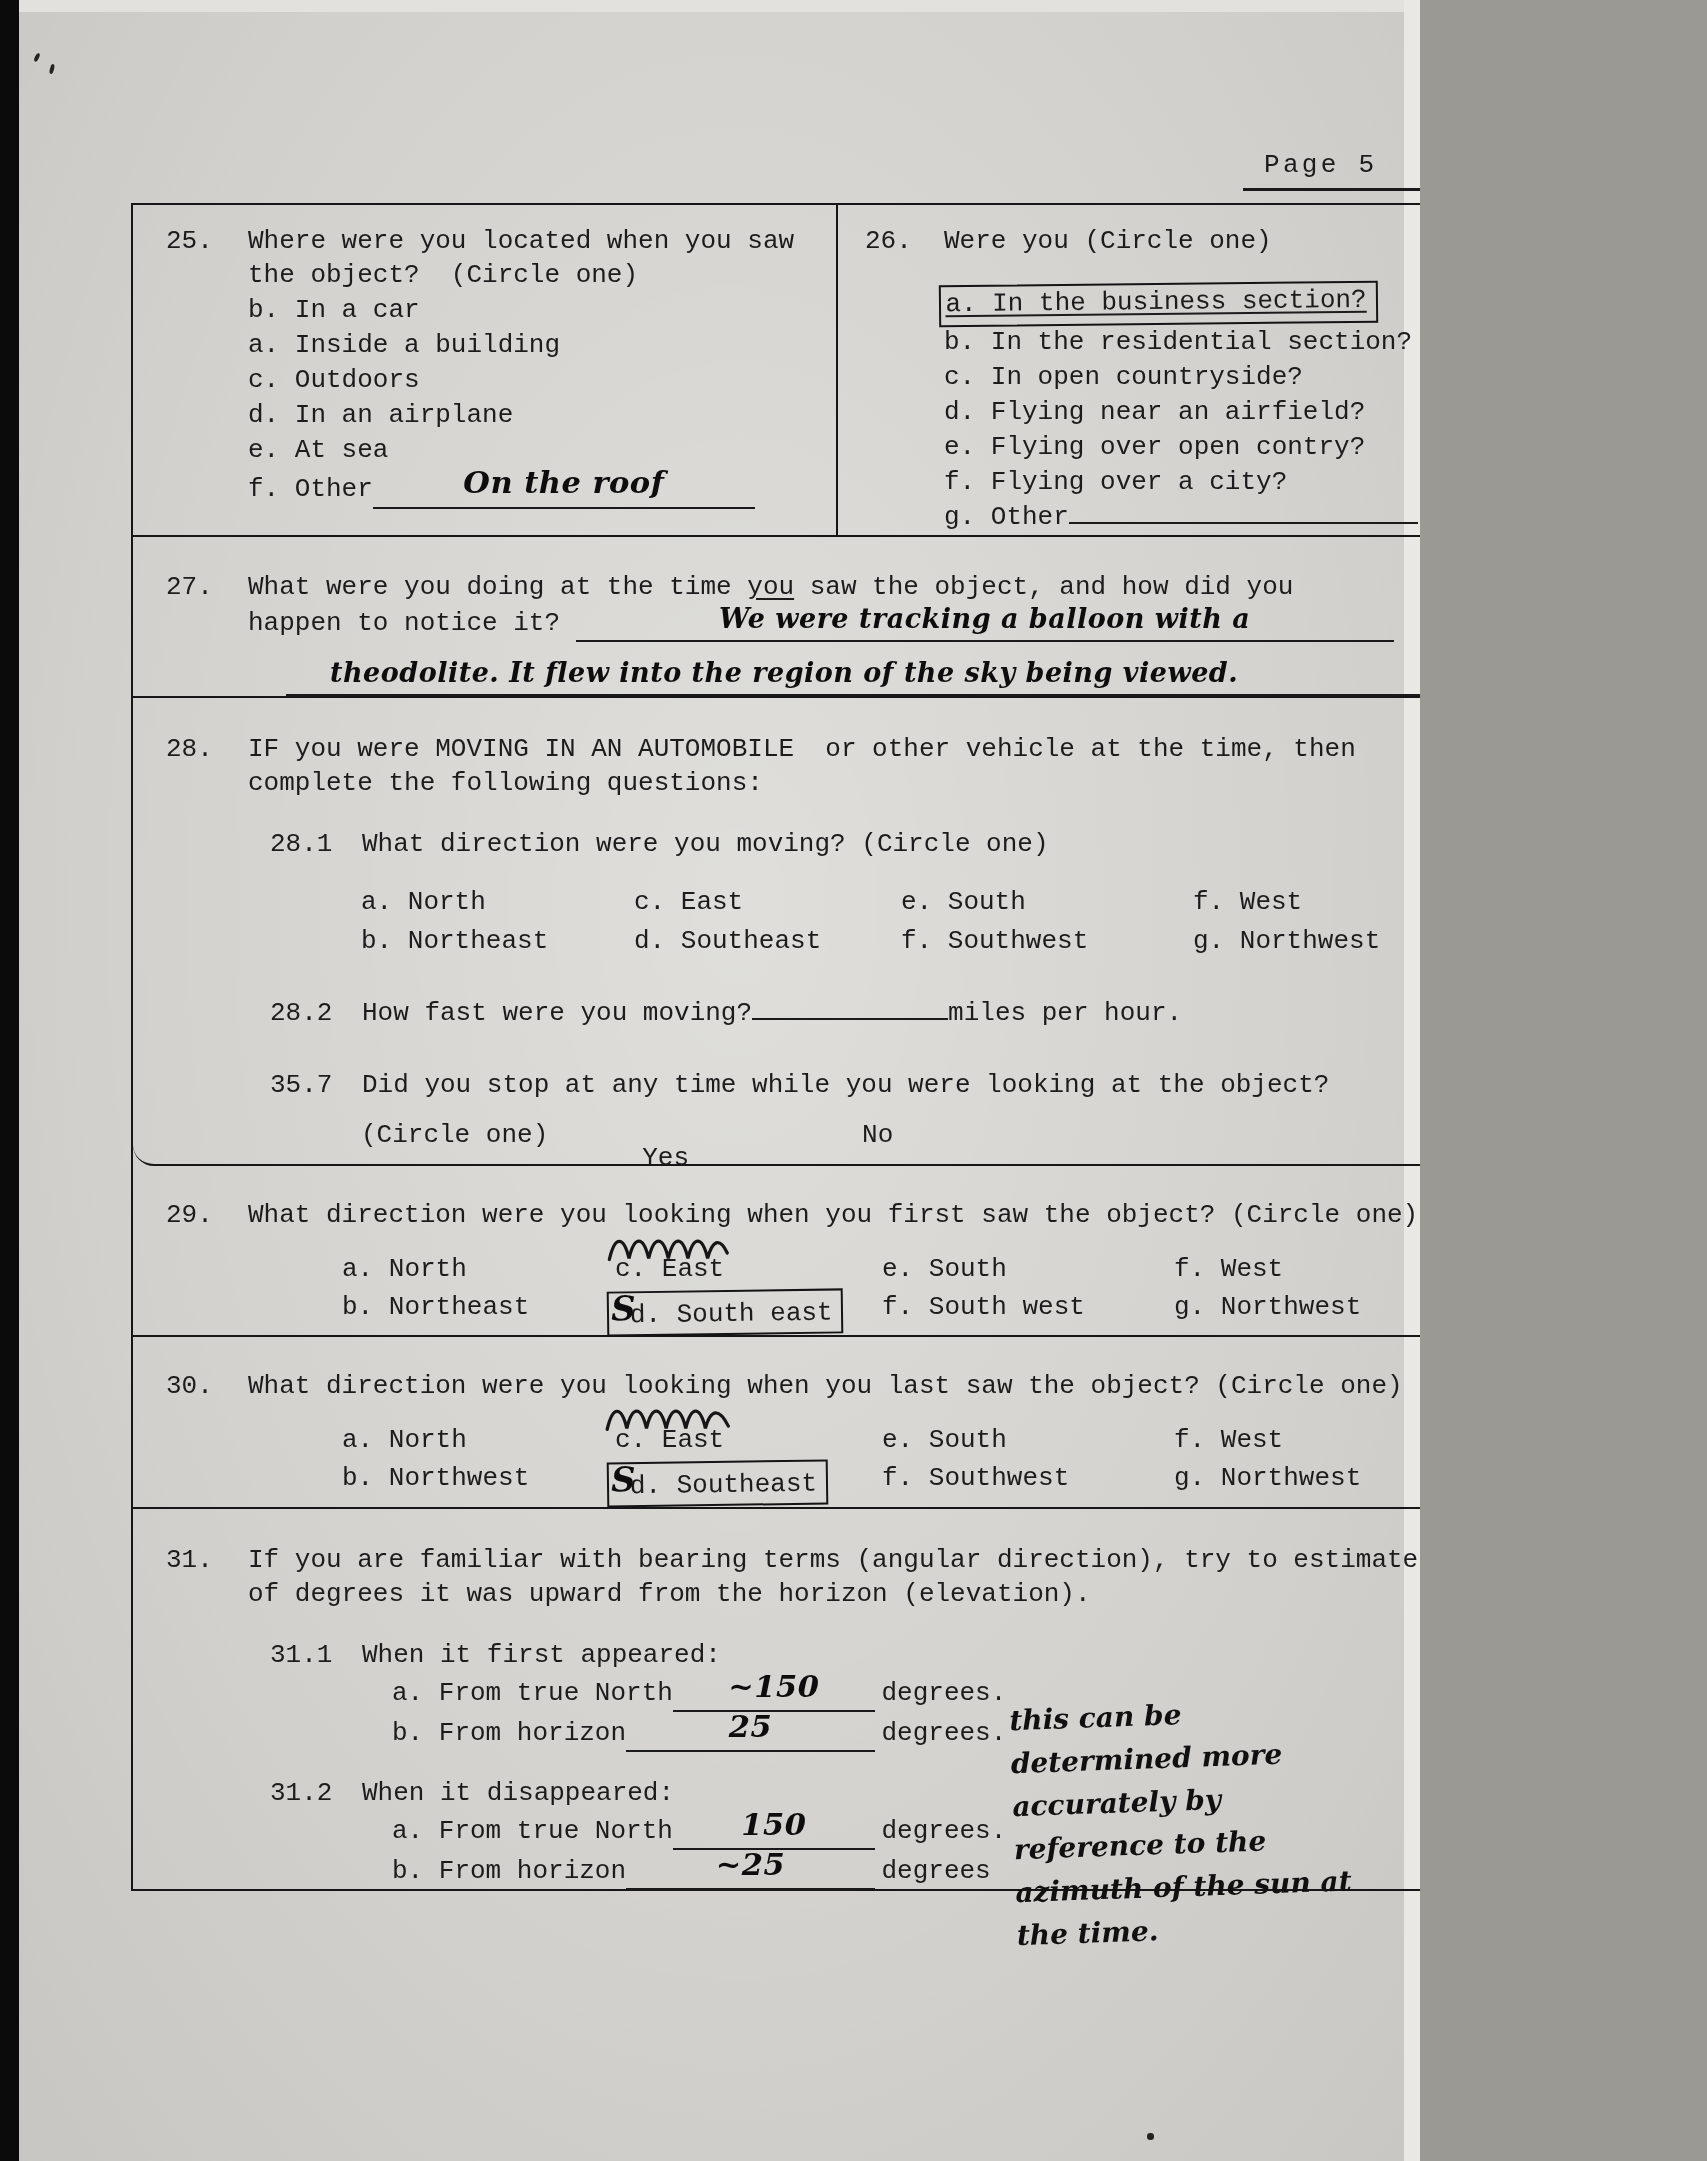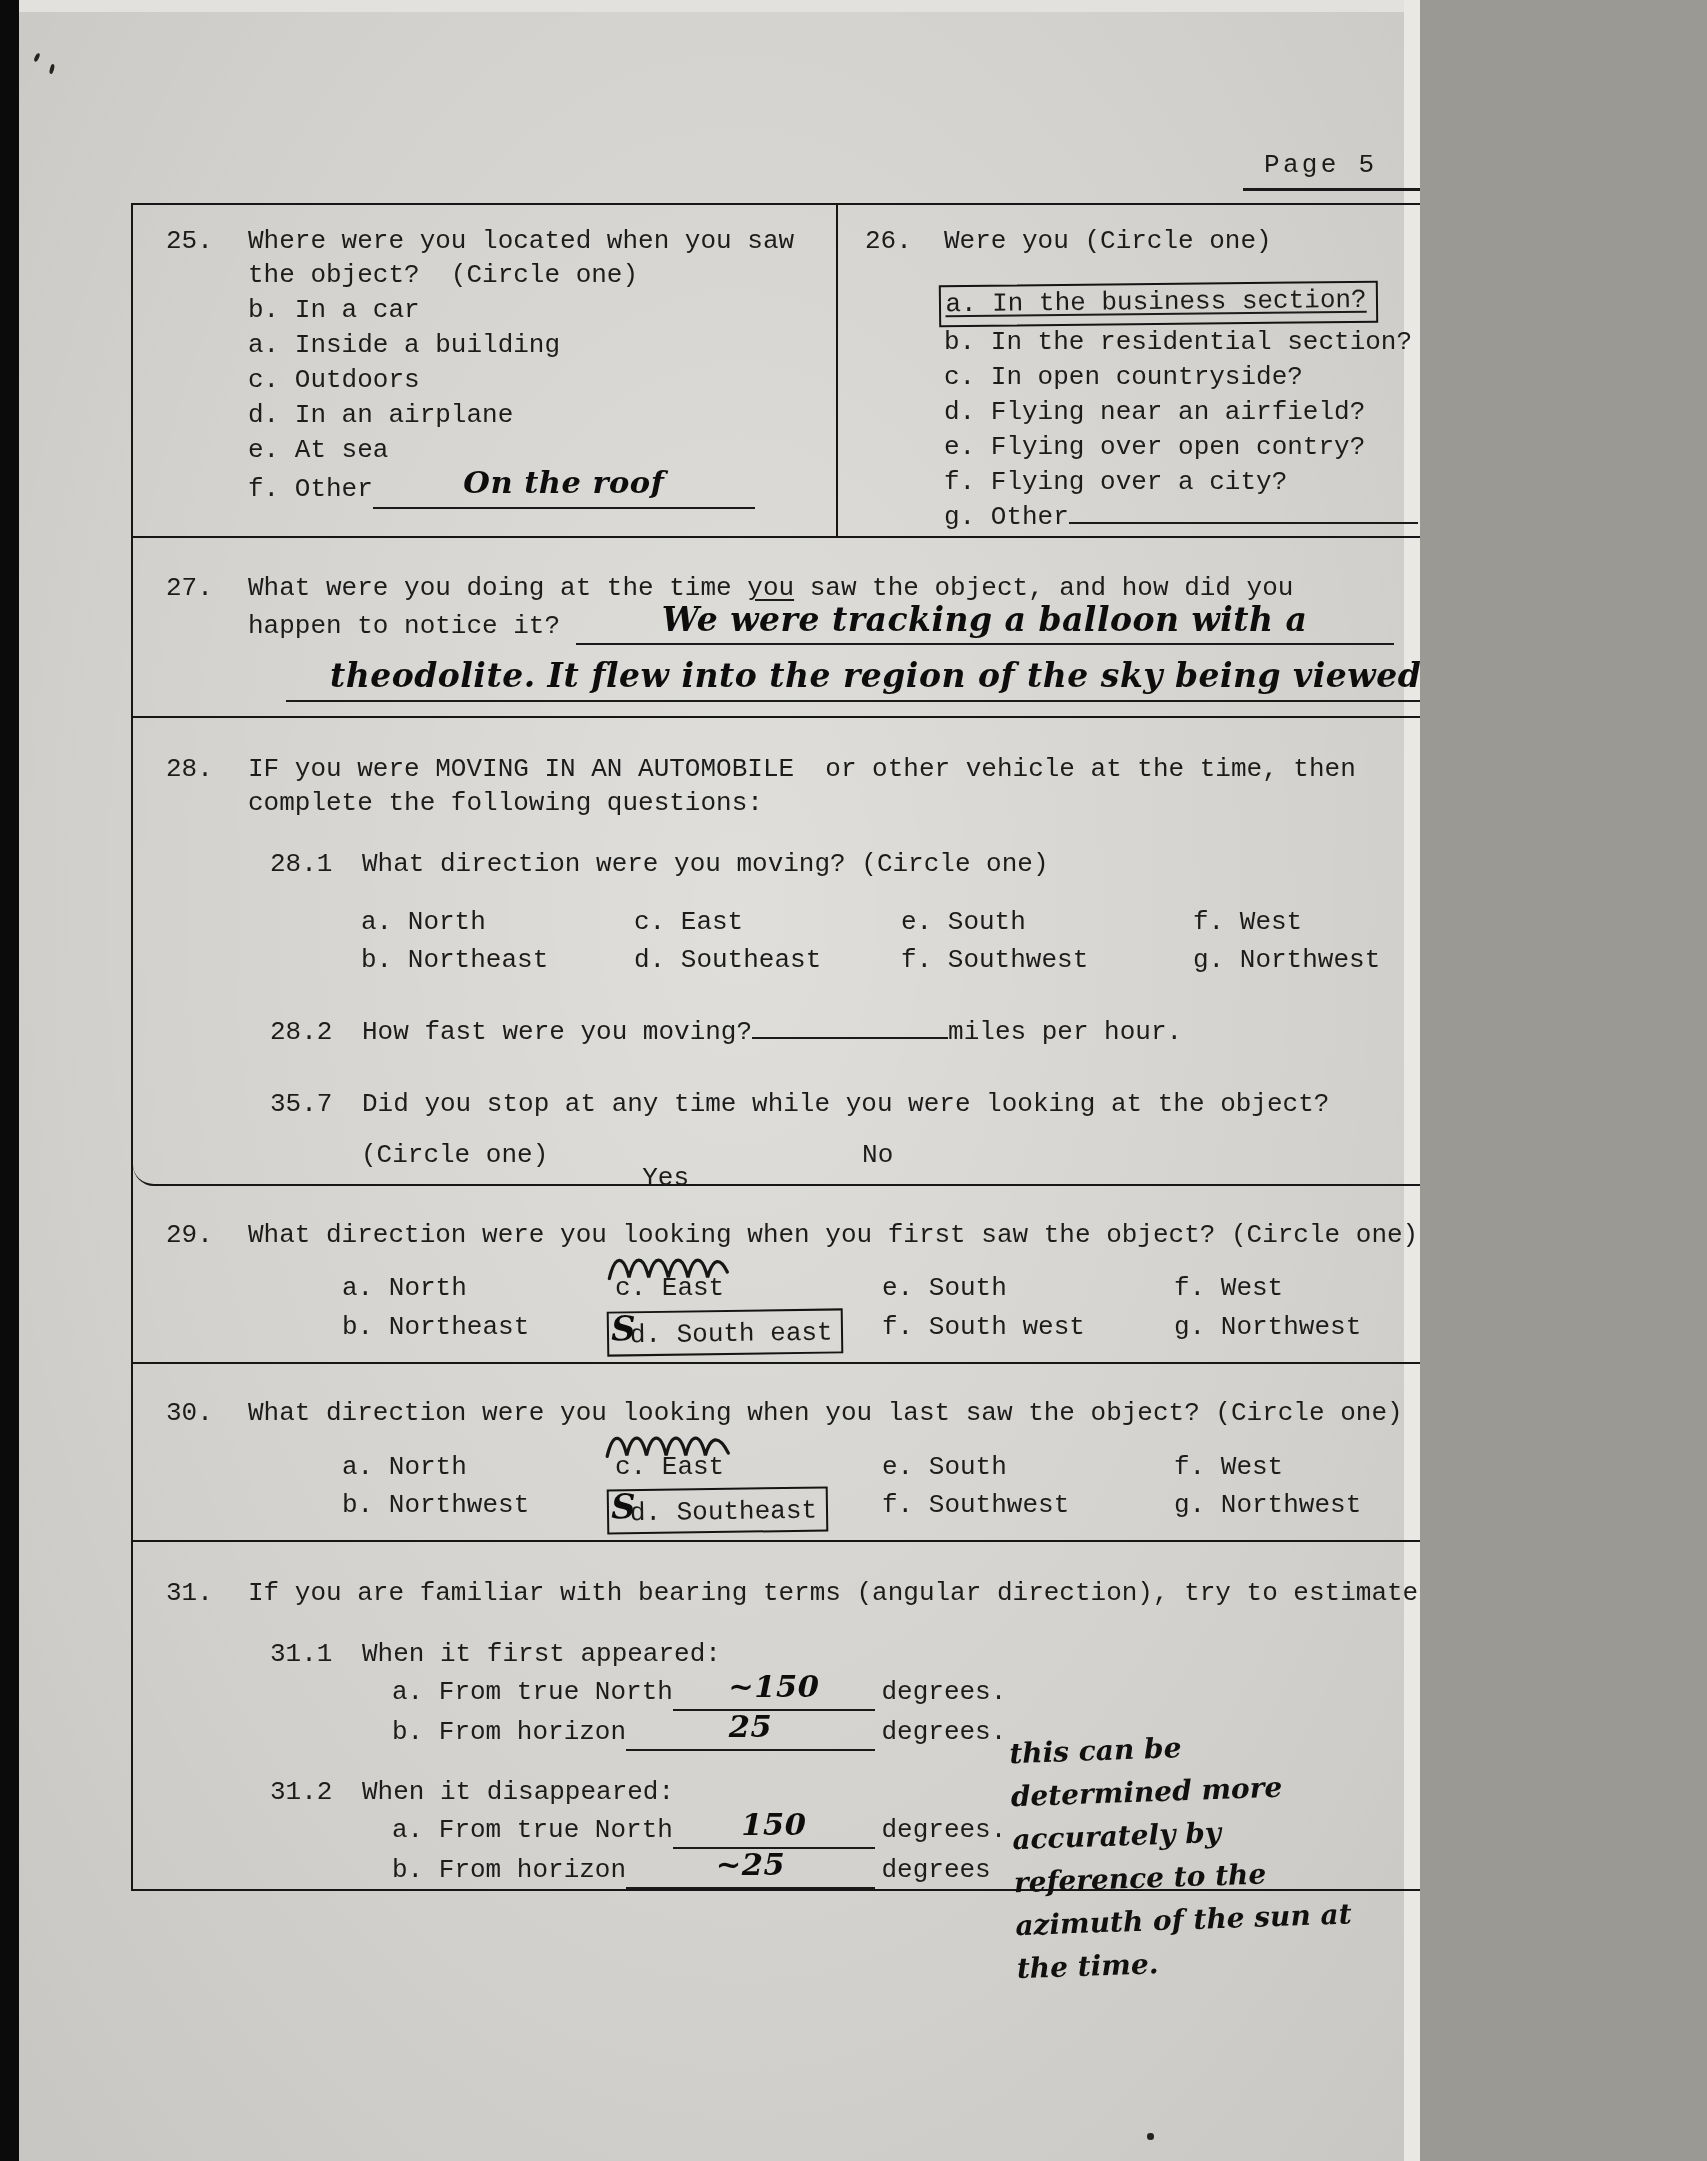--- a/index.html
+++ b/index.html
@@ -59,21 +59,21 @@
   .w360 { width:196px; }
   .handfill1 { width:818px; }
   .handfill2 { width:1216px; margin-left:38px; text-align:left; padding-left:44px; }
 
   .hand {
     font-family:"DejaVu Serif","Liberation Serif",serif;
     font-style:italic; font-weight:700; color:#0d0d0d;
     font-size:30.5px; letter-spacing:0.5px; white-space:nowrap;
     position:relative; top:-2.2px;
   }
-  .h27 { font-size:33px; }
+  .h27 { font-size:27px; }
   .hs { font-size:34px; margin-right:-6.5px; }
 
   .handbox { display:inline-block; border:2.2px solid #141414; padding:0 9.8px 3.3px 4.4px; margin-left:-5.5px; transform:rotate(-0.6deg); }
   .dbox { display:inline-block; border:2.2px solid #141414; padding:0 8.7px 2.2px 2.2px; margin-left:-7.6px; transform:rotate(-0.8deg); }
 
   .subrow { display:flex; margin-left:22px; align-items:baseline; }
   .subnum { flex:none; width:92px; }
   .mt30 { margin-top:16.4px; } .mt36 { margin-top:19.6px; } .mt44 { margin-top:24px; }
   .mt50 { margin-top:27px; } .mt70 { margin-top:38px; }
 
@@ -248,20 +248,21 @@
           </div>
         </div>
       </div>
     </div>
 
     <div class="sec secF">
       <div class="qrow">
         <span class="qnum">31.</span>
         <div class="qbody">
           <div class="ln pre">If you are familiar with bearing terms (angular direction), try to estimate</div>
+          <div class="ln pre">of degrees it was upward from the horizon (elevation).</div>
 
           <div class="subrow mt50">
             <span class="subnum">31.1</span>
             <span>When it first appeared:</span>
           </div>
           <div class="degrow">
             <div class="degleft">
                 <span>a. From true North</span>
                 <span class="degfill"><span class="hand">~150</span></span>
               </div>

